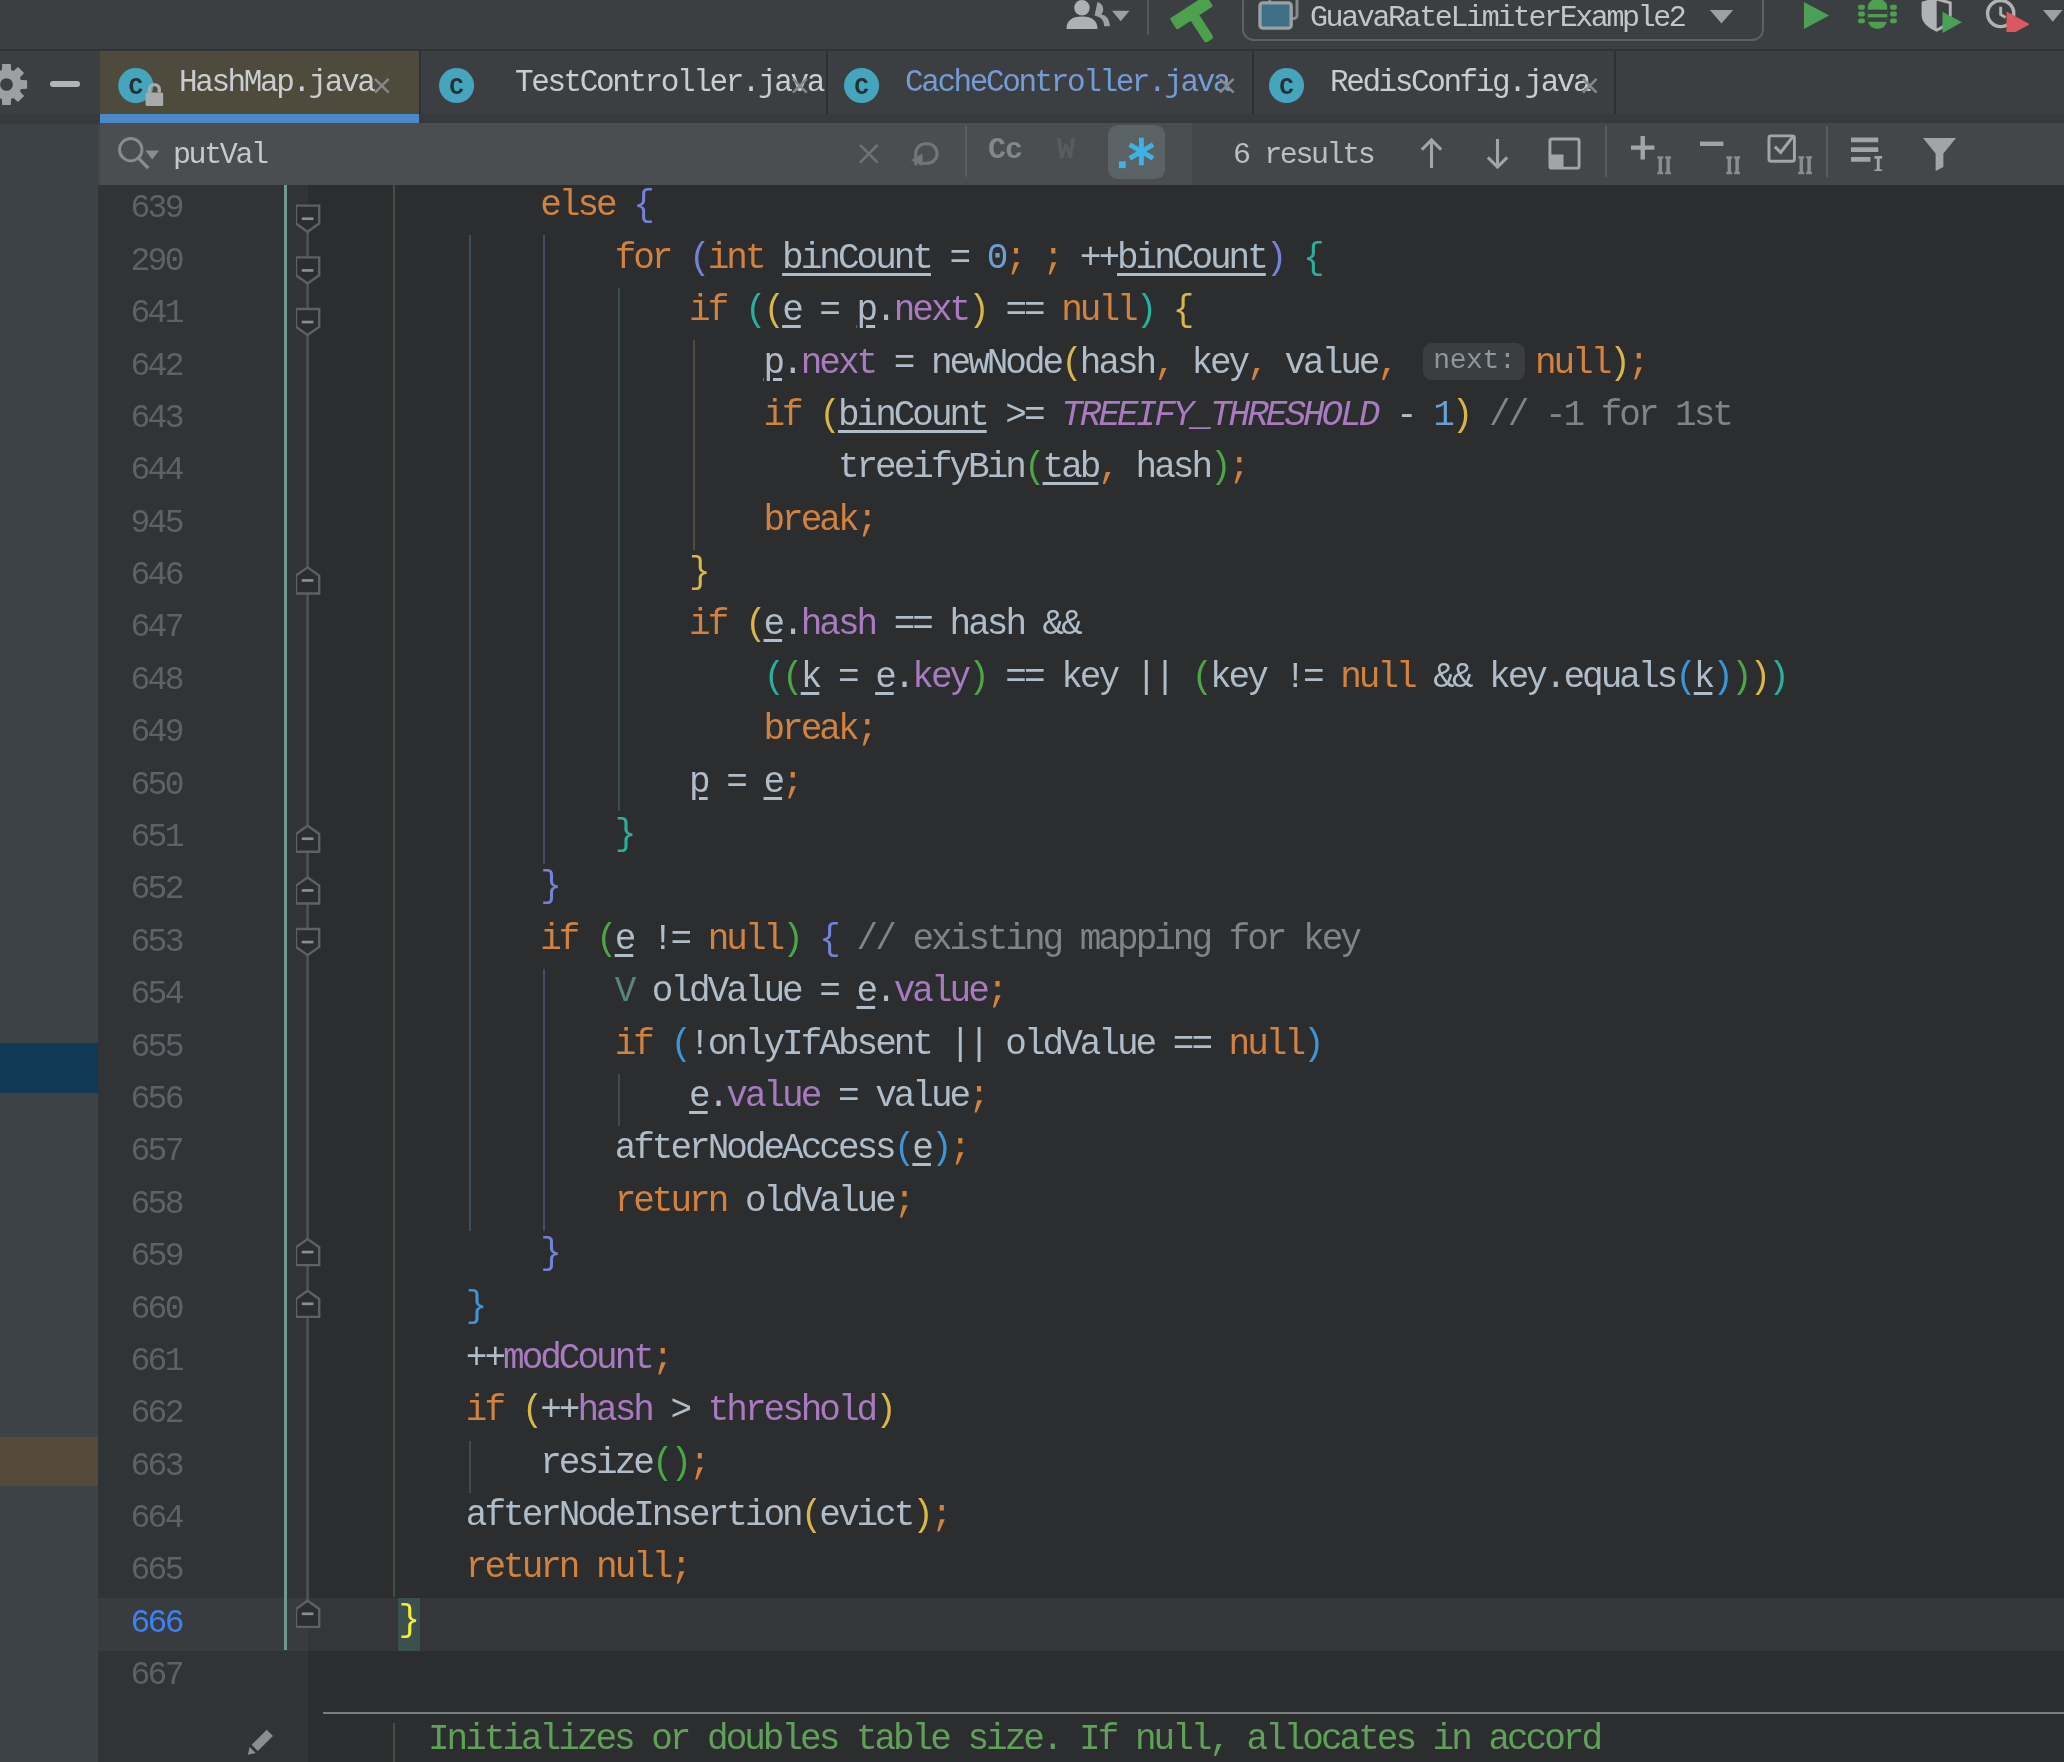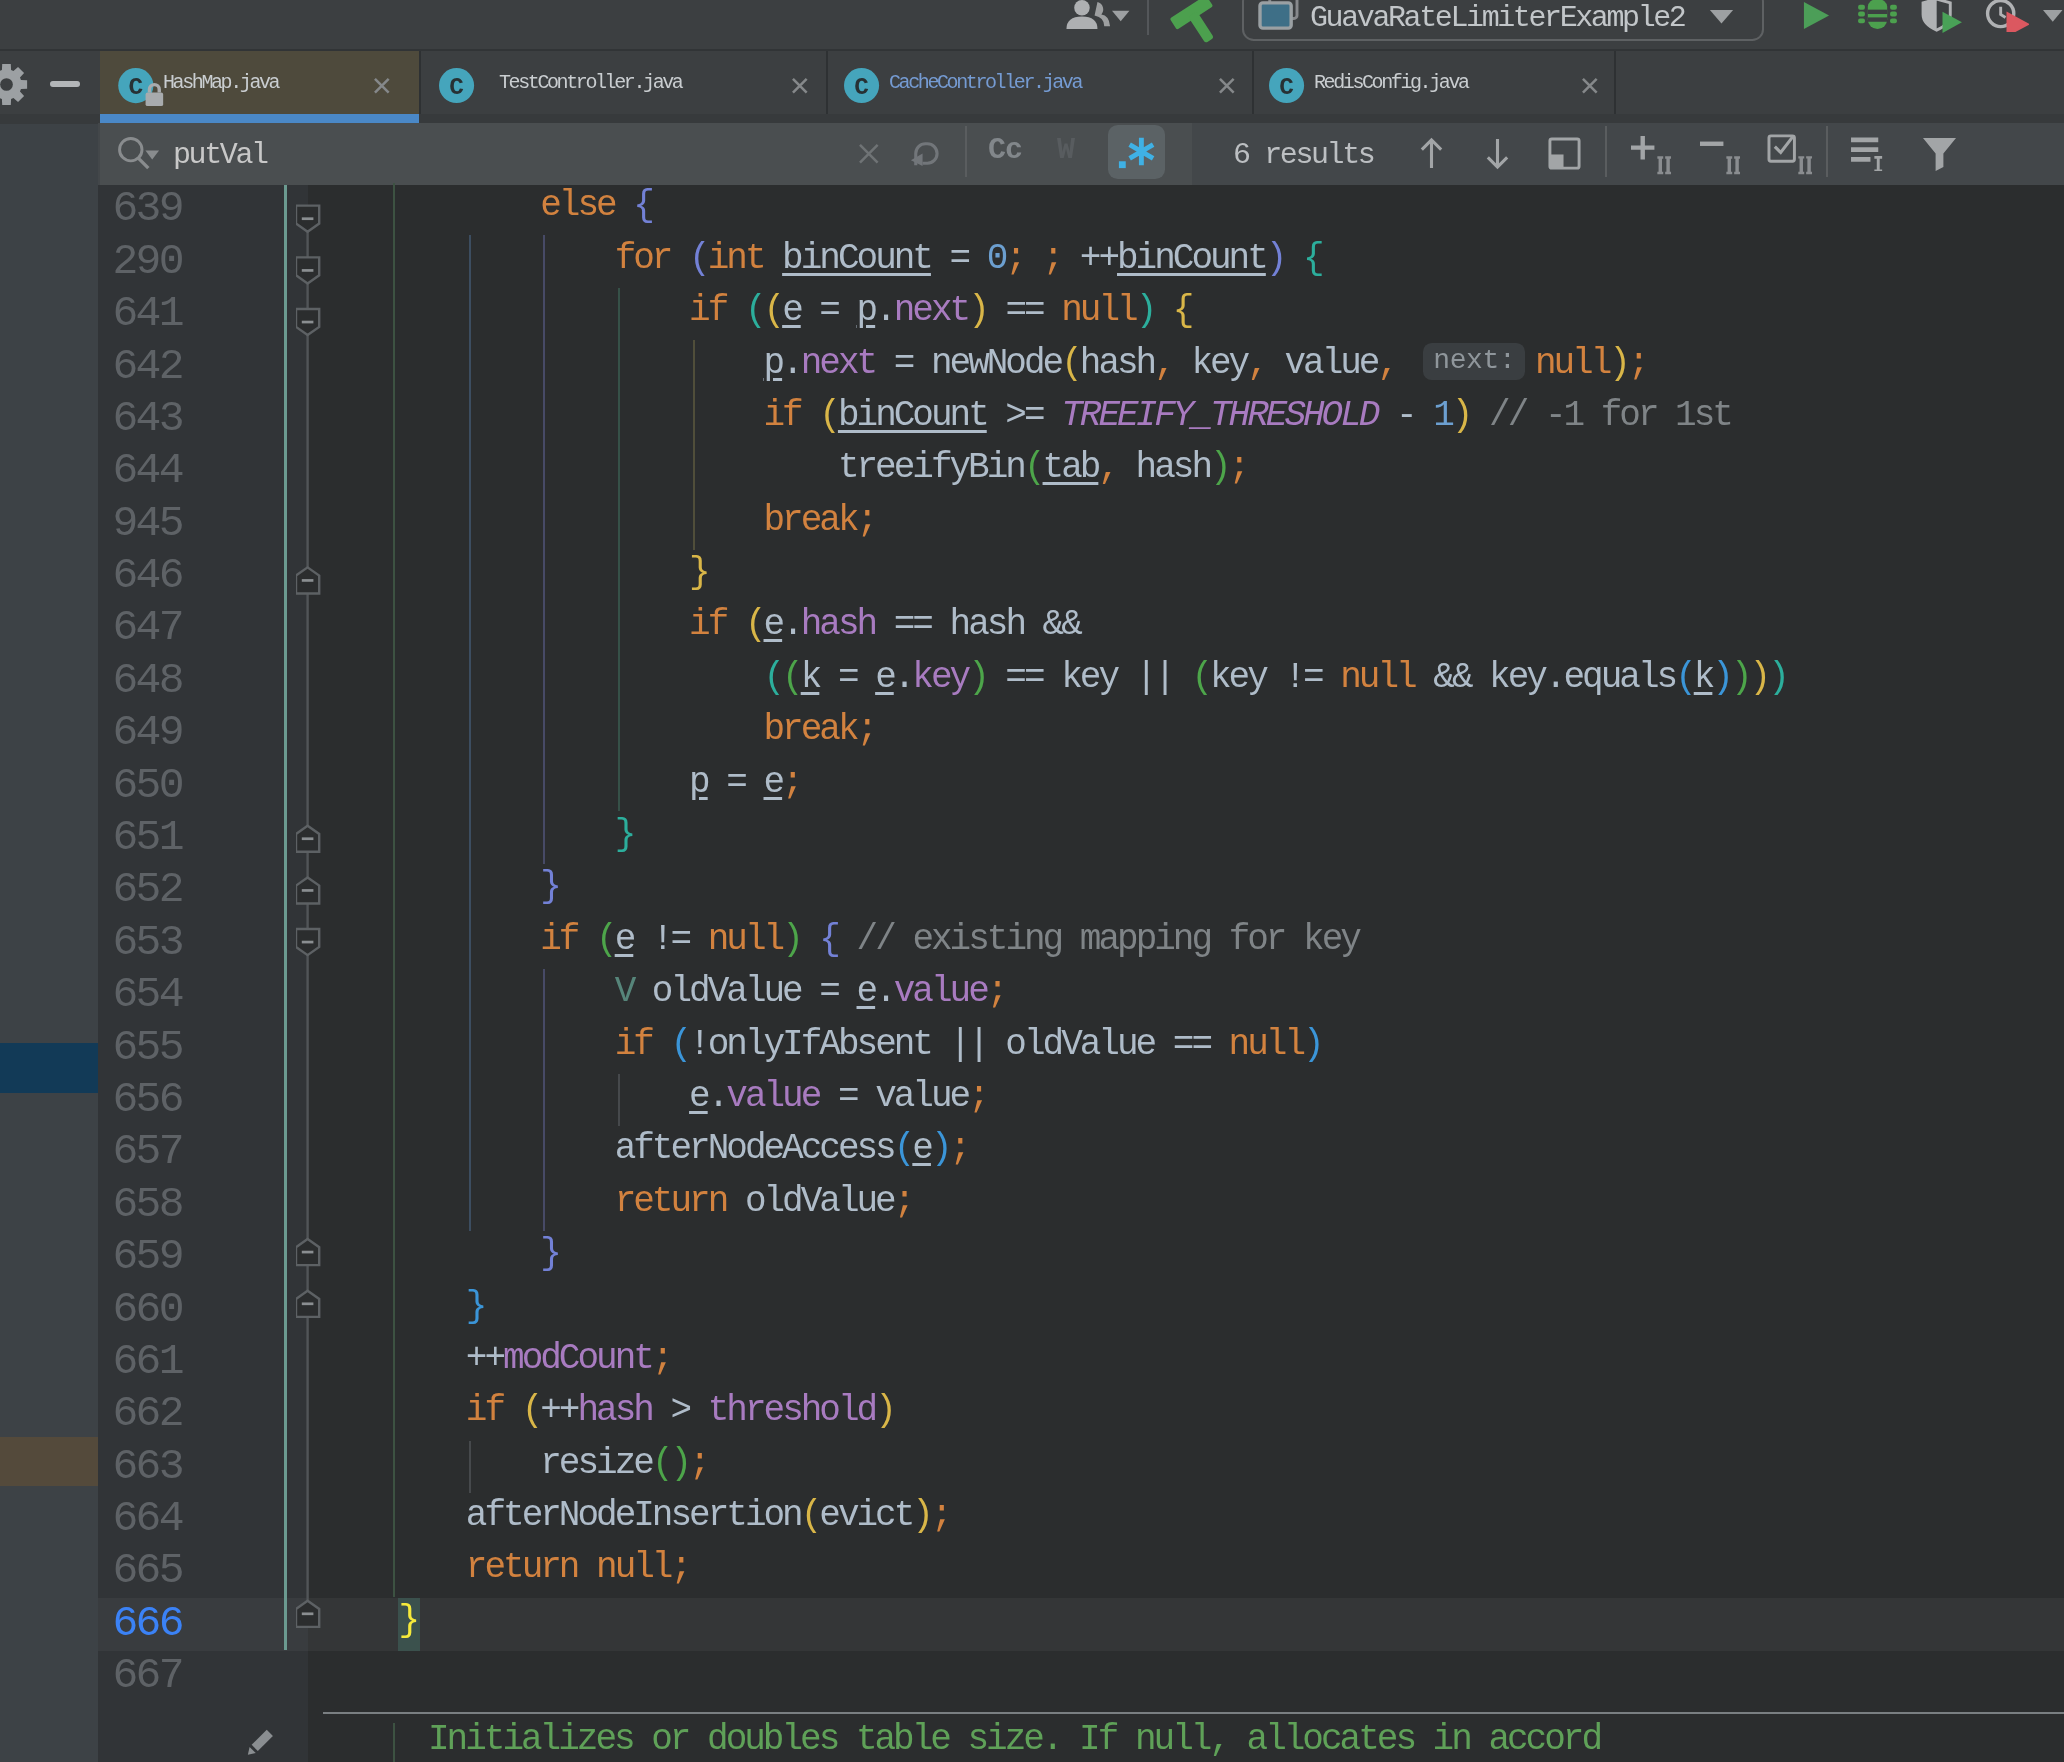--- a/index.html
+++ b/index.html
@@ -12,28 +12,28 @@
   #underline { left:100px; top:114px; width:319px; height:9.8px; background:#4a88c7; }
   #searchrow { left:98px; top:123px; width:1966px; height:62px; background:#43474a; }
   #searchfield { left:100px; top:123px; width:1092px; height:62px; background:#4a4e50; }
   #leftpanel { left:0; top:123px; width:98px; height:1639px; background:#3d4246; }
   #bluestripe { left:0; top:1043px; width:98px; height:50px; background:#123a57; }
   #brownstripe { left:0; top:1437px; width:98px; height:49px; background:#544a3b; }
   #gutter { left:98px; top:185px; width:210px; height:1577px; background:#313437; }
   #vcsline { left:284px; top:185px; width:2.5px; height:1465px; background:#6b9a90; }
   
   .tab { position:absolute; top:51px; height:63px; display:flex; align-items:center; }
-  .tabtxt { font-size:20px; letter-spacing:-2.4px; color:#c9cdd0; }
+  .tabtxt { font-size:31px; letter-spacing:-2.4px; color:#c9cdd0;margin-left:16px; }
   .tsep { position:absolute; top:51px; width:2px; height:63px; background:#2e3133; }
   
   .ui { font-size:30px; letter-spacing:-2.4px; color:#c2c6c9; }
   
   .cl { position:absolute; left:317px; white-space:pre; font-size:36px; letter-spacing:-3px;
         line-height:52px; height:52px; color:#afbcc9; }
-  .ln { position:absolute; width:84px; text-align:right; font-size:43px; letter-spacing:-2.6px;
+  .ln { position:absolute; width:84px; text-align:right; font-size:33px; letter-spacing:-2.6px;
         line-height:52px; height:52px; color:#5e6266; left:98px; }
   .k  { color:#d2823f; }
   .p  { color:#d2823f; }
   .f  { color:#a87bc0; }
   .n  { color:#6c9fd0; }
   .c  { color:#7f8487; }
   .tp { color:#56857a; }
   .it { color:#a87bc0; font-style:italic; }
   .bV { color:#7381d6; }
   .bT { color:#2cae9c; }

